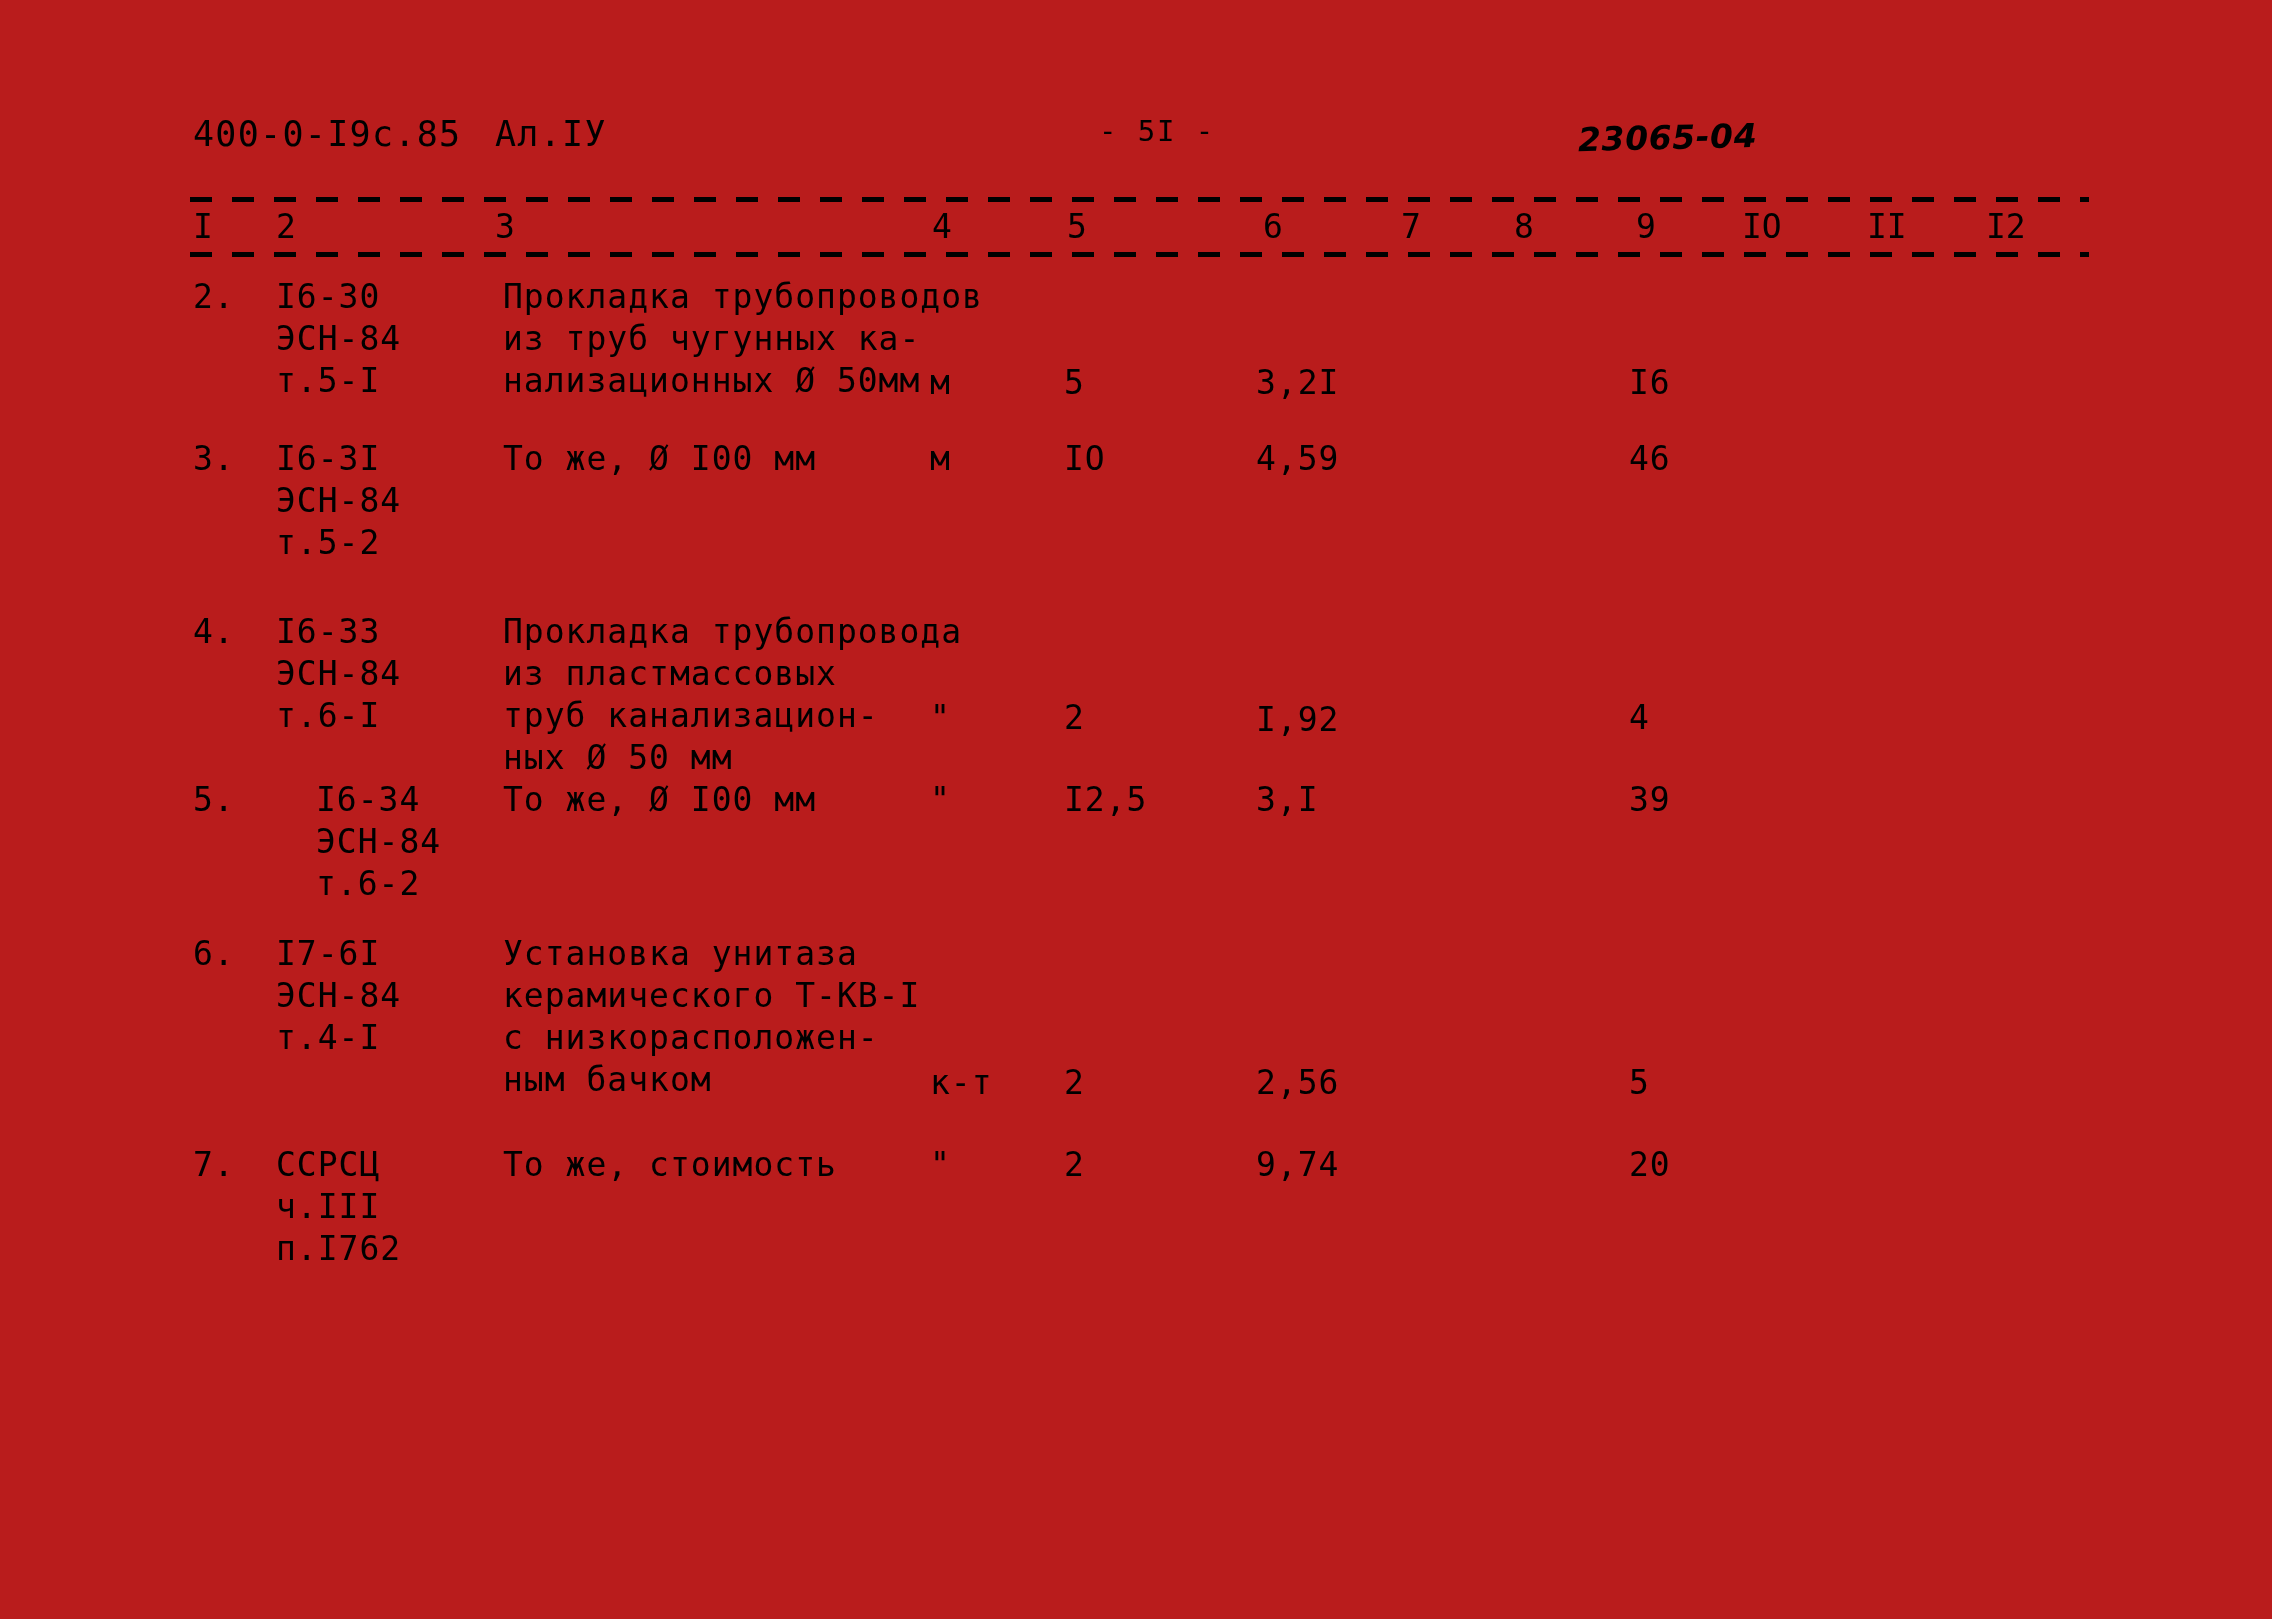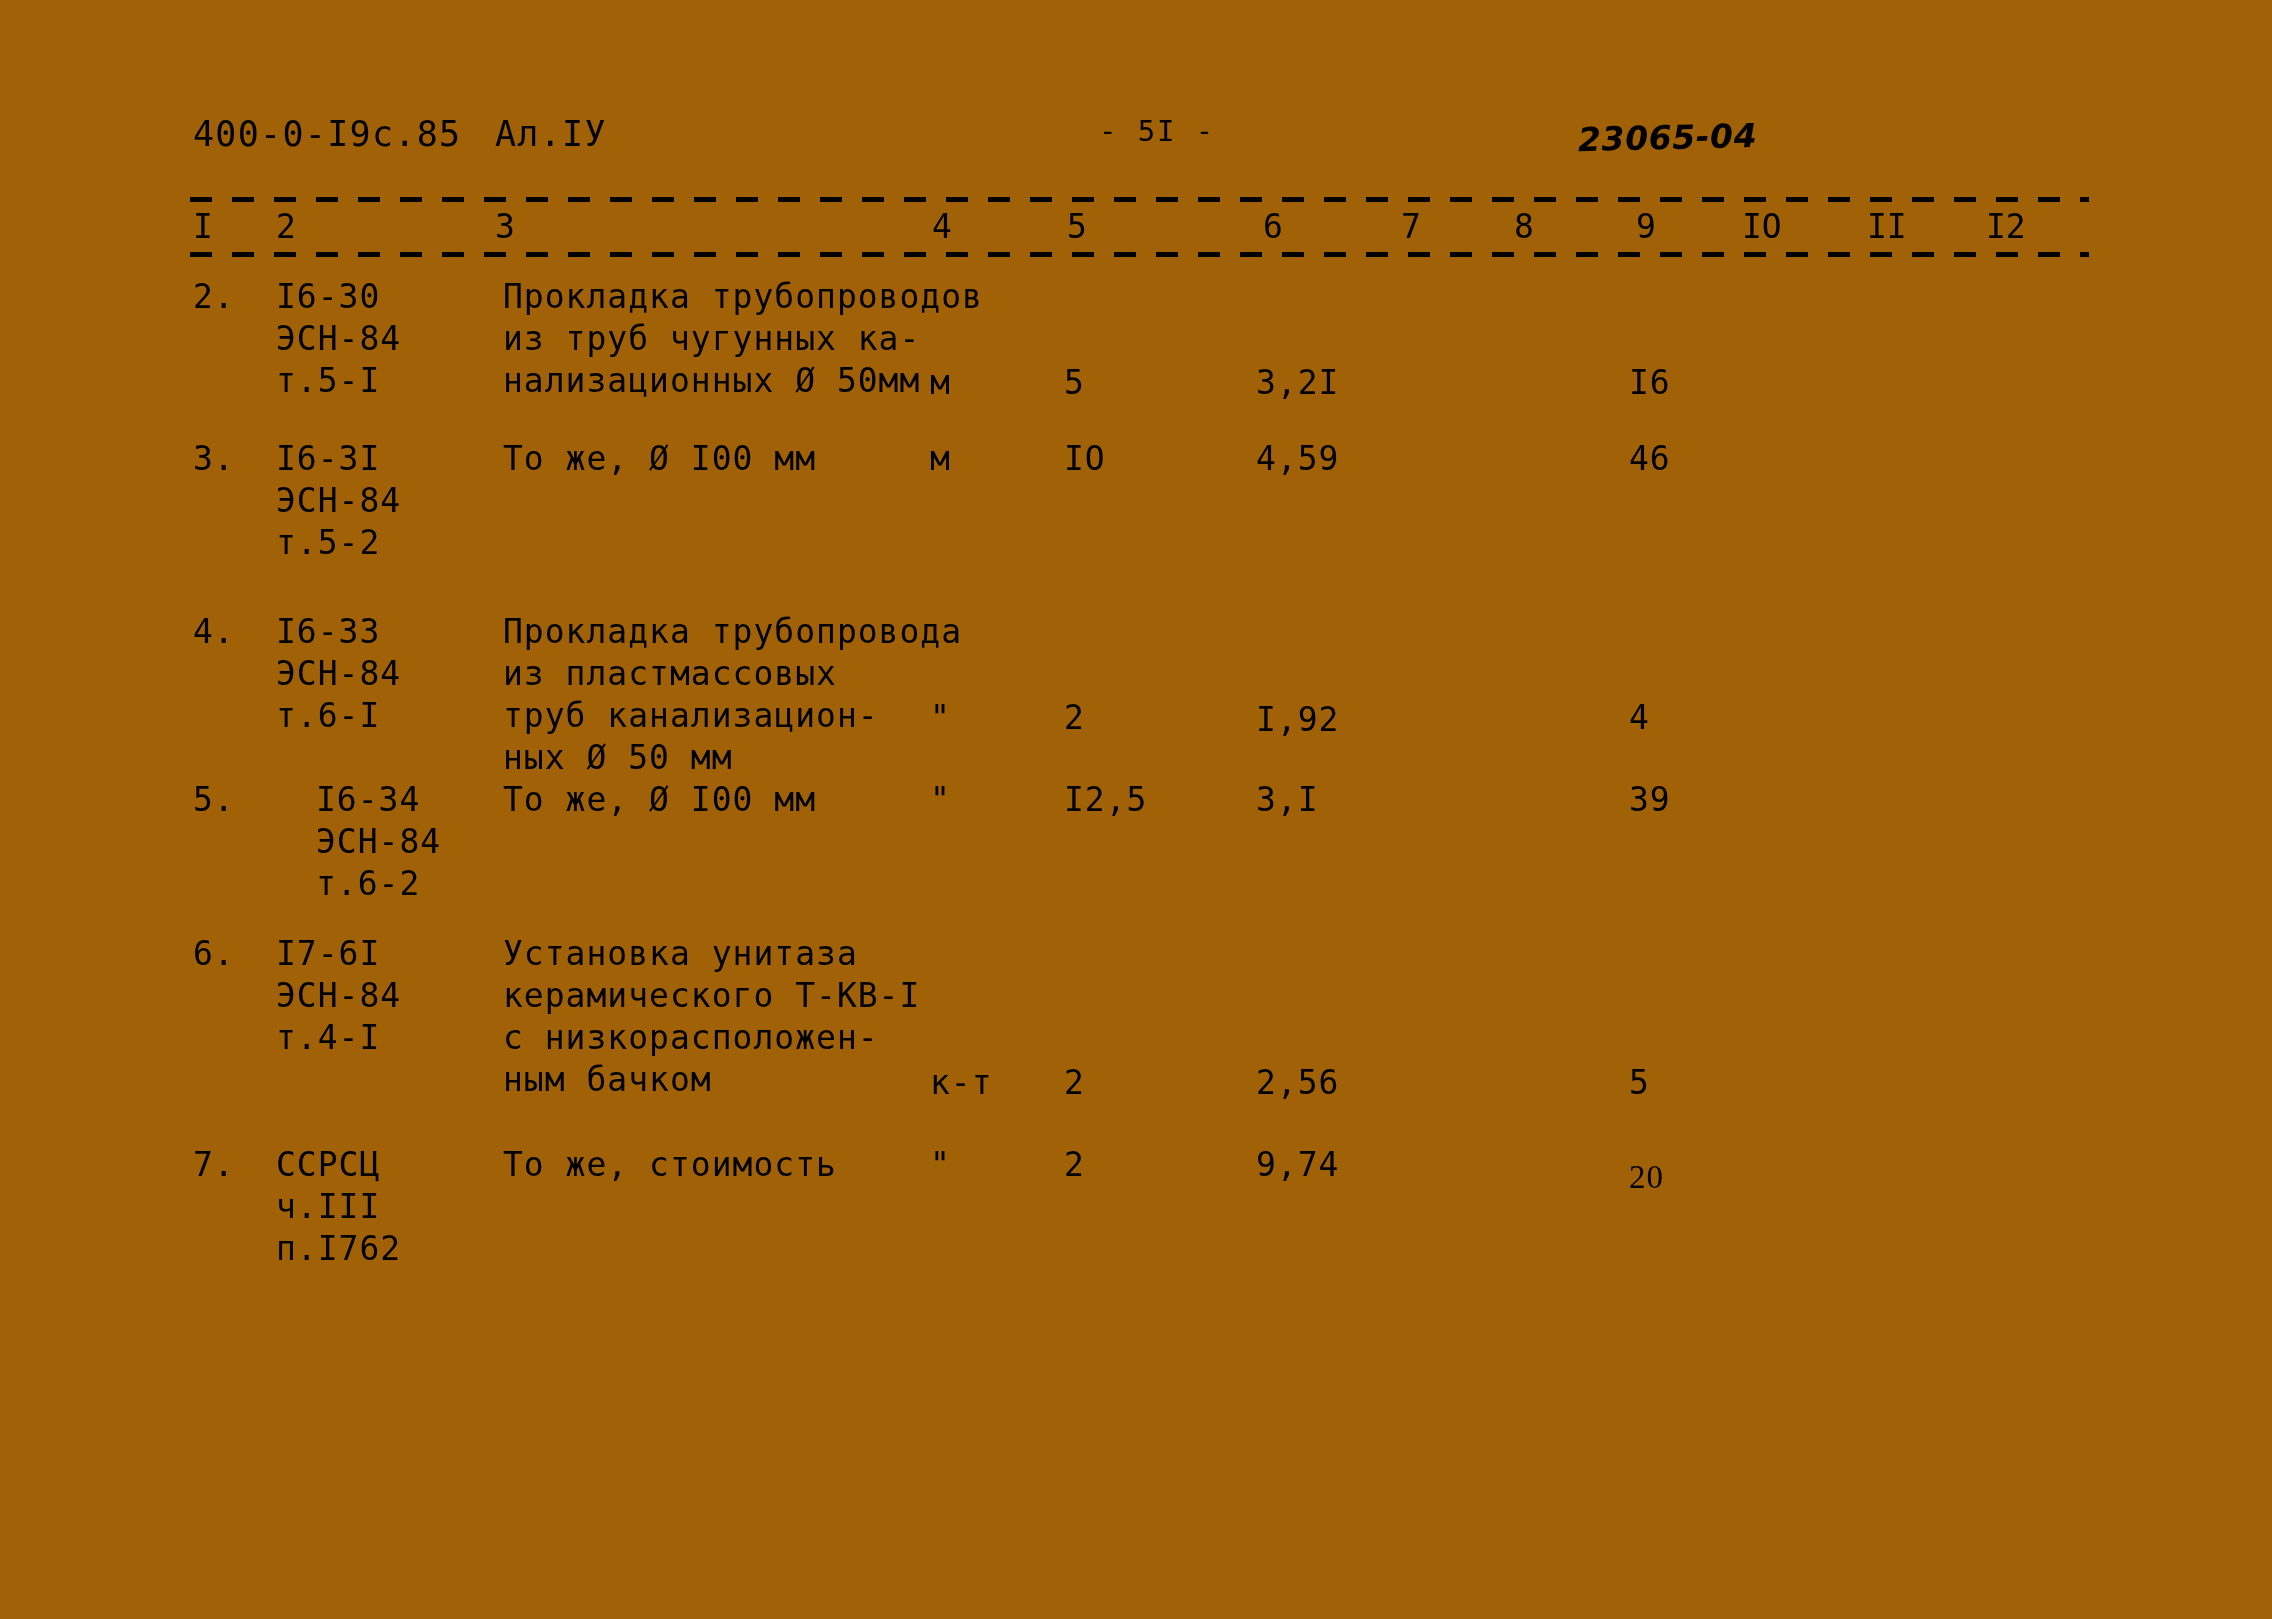--- a/index.html
+++ b/index.html
@@ -12,21 +12,21 @@
     height: 1620px;
     position: relative;
     font-family: "DejaVu Sans Mono", monospace;
     color: #000000;
     overflow: hidden;
   }
 
   .page {
     position: absolute;
     inset: 0;
-    background: #a16207;
+    background: #b91c1c;
     padding-left: 40px;
   }
 
   
   .doc-header {
     position: absolute;
     top: 114px;
     left: 0;
     width: 2273px;
     height: 45px;
@@ -221,18 +221,18 @@
       </div>
       <div class="row" style="top: 1144px;">
         <div class="cell c-num" style="top: 0px;">7.</div>
         <div class="cell c-just" style="top: 0px;">ССРСЦ
 ч.III
 п.I762</div>
         <div class="cell c-desc" style="top: 0px;">То же, стоимость</div>
         <div class="cell c-unit" style="top: 0px;">"</div>
         <div class="cell c-qty" style="top: 0px;">2</div>
         <div class="cell c-price" style="top: 0px;">9,74</div>
-        <div class="cell c-total" style="top: 12px; font-family: Liberation Serif, serif;">20</div>
+        <div class="cell c-total" style="top: 0px;">20</div>
       </div>
     </div>
 
 </div>
 
 
 </body></html>

